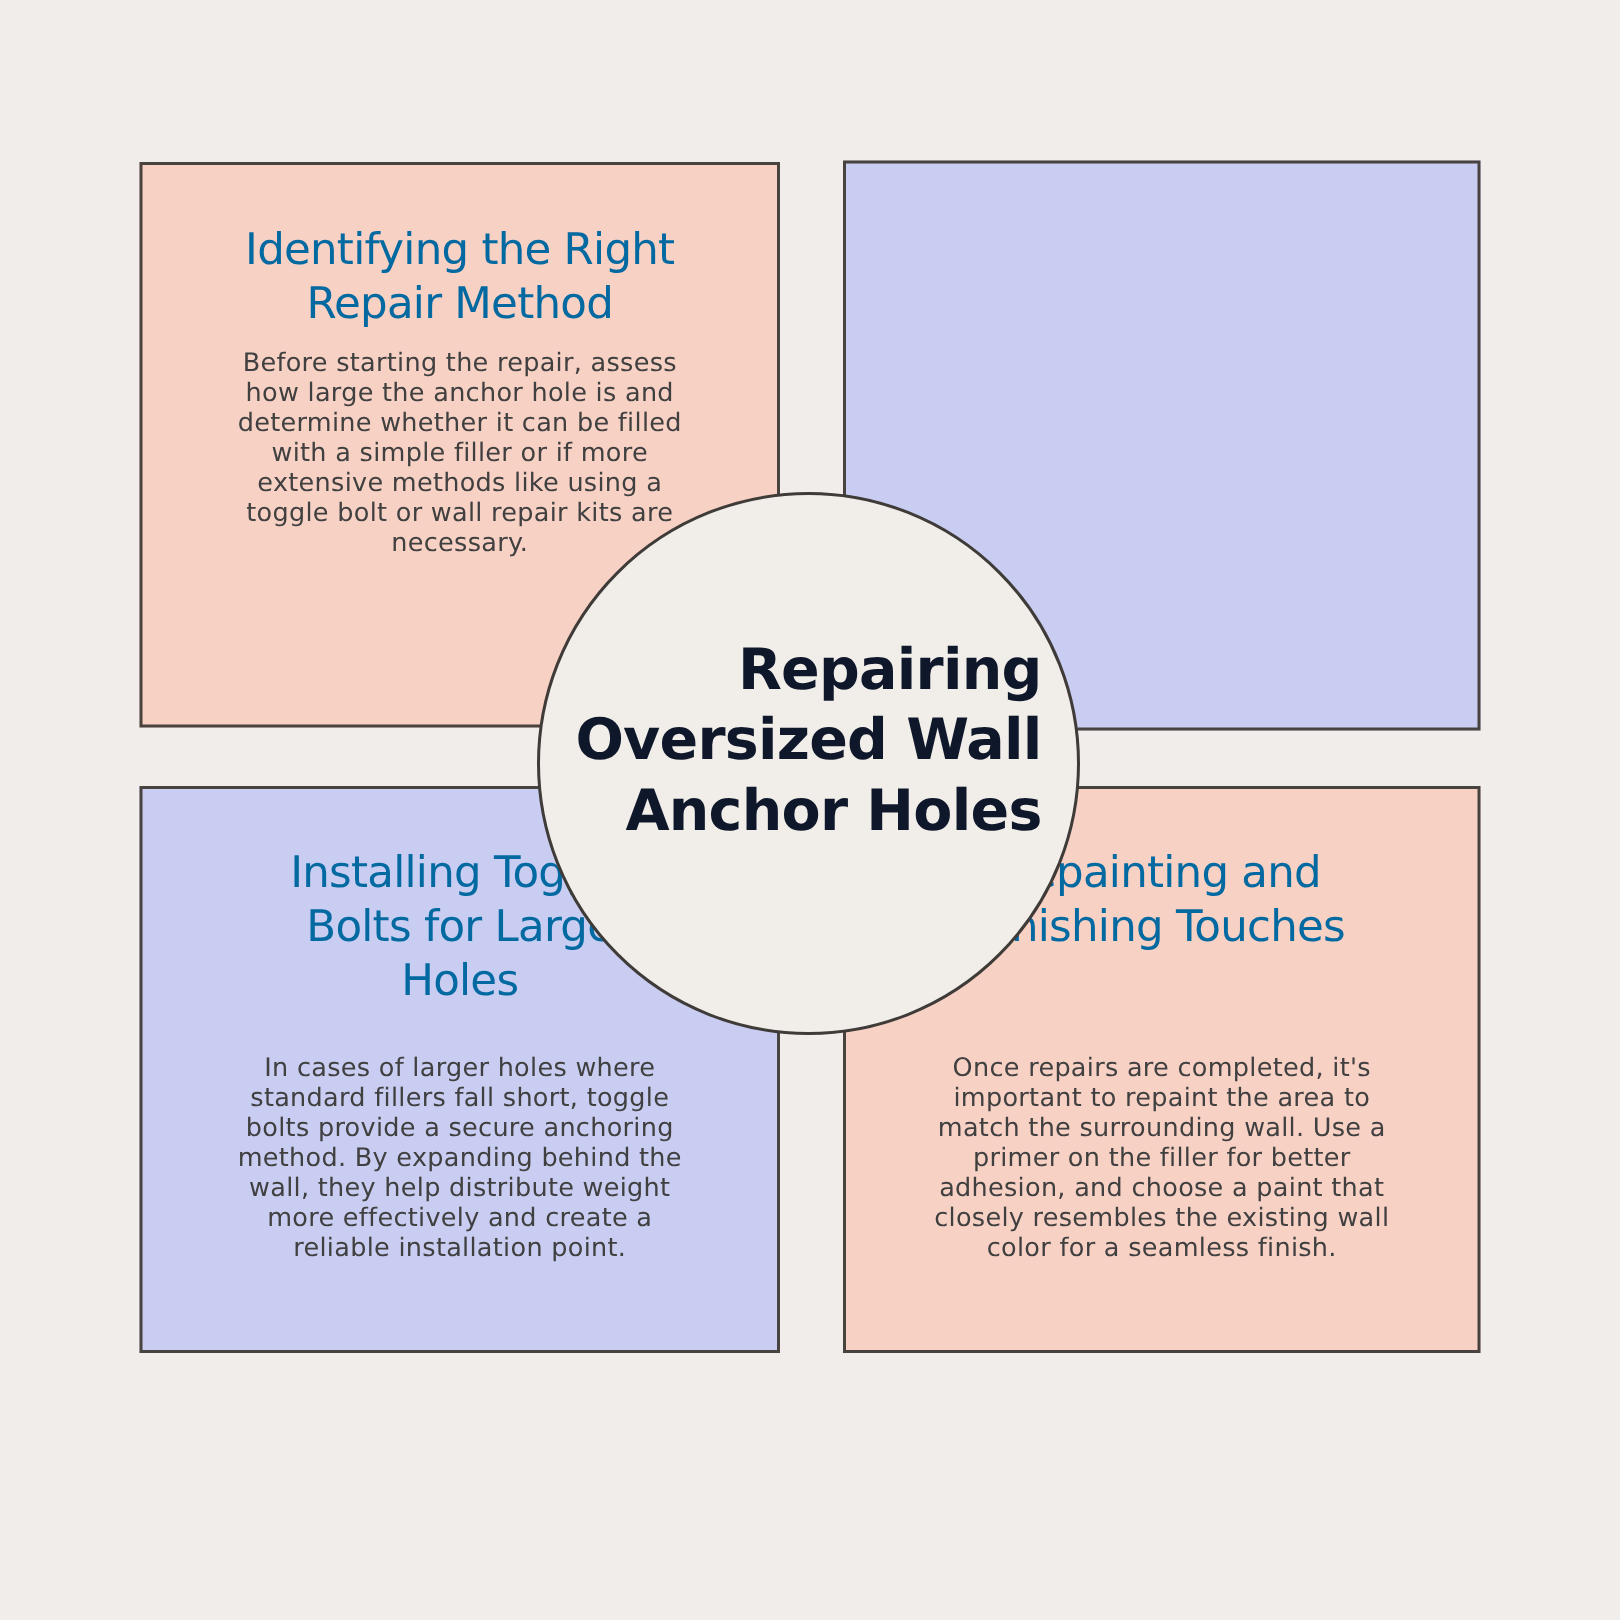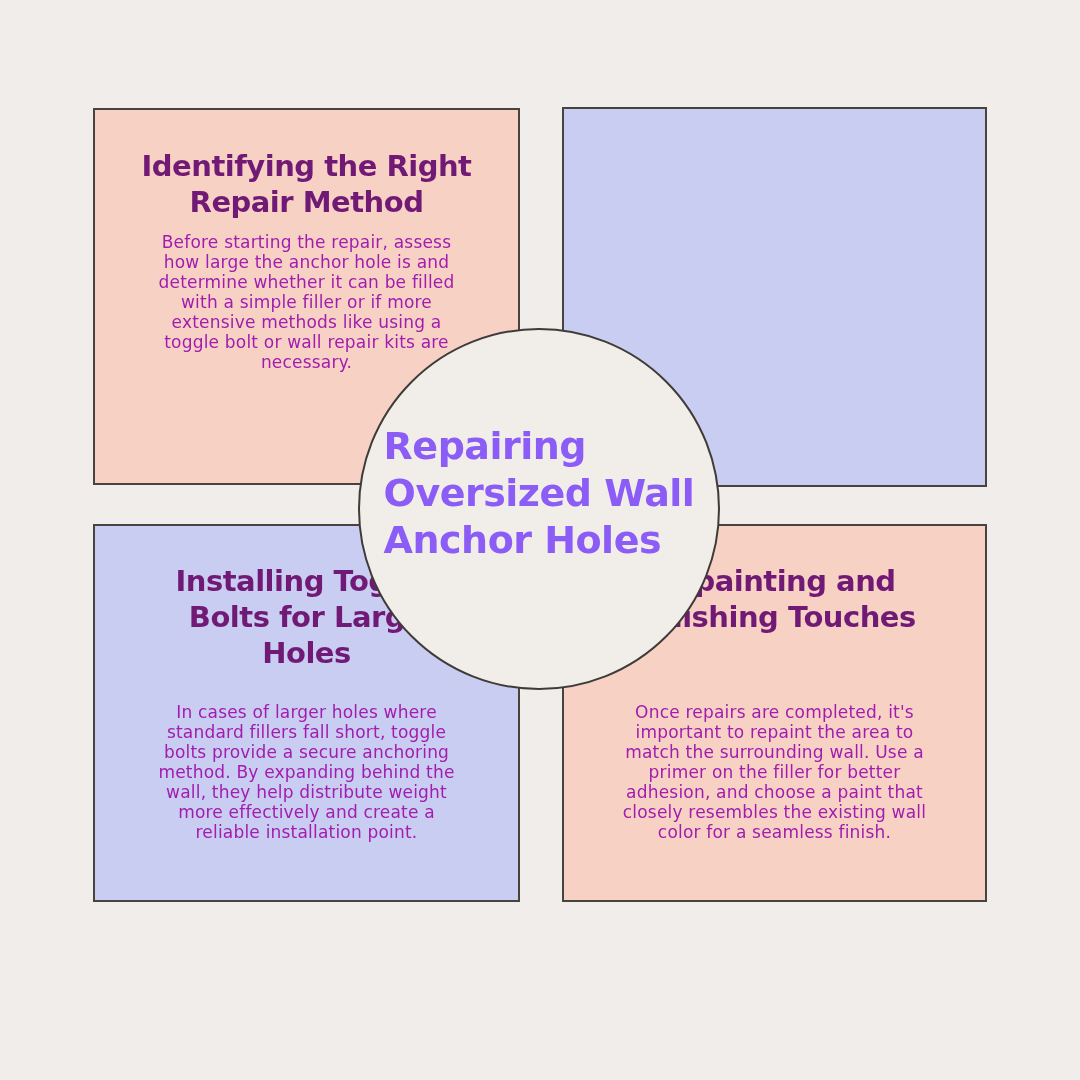--- a/index.html
+++ b/index.html
@@ -23,42 +23,42 @@
   }
   .card.pink { background: #f8d1c5; }
   .card.lavender { background: #c9cdf1; }
   .card.tl { left: 93px;  top: 108px; width: 427px; height: 377px; }
   .card.tr { left: 562px; top: 107px; width: 425px; height: 380px; }
   .card.bl { left: 93px;  top: 524px; width: 427px; height: 378px; }
   .card.br { left: 562px; top: 524px; width: 425px; height: 378px; }
 
   .card-title {
     margin: 0 auto;
-    font-weight: bold;
+    font-weight: normal;
     font-size: 29px;
     line-height: 36px;
     letter-spacing: -0.5px;
-    color: #701a75;
+    color: #0369a1;
     white-space: pre-line;
   }
   .card.tl .card-title, .card.tr .card-title {
     margin-top: 38px;
     min-height: 76px;
   }
   .card.bl .card-title, .card.br .card-title {
     margin-top: 37px;
     min-height: 131px;
   }
   .card-body {
     margin: 8px auto 0;
     max-width: 400px;
     font-size: 17px;
     line-height: 20px;
     letter-spacing: 0.2px;
-    color: #a21caf;
+    color: #404040;
     white-space: pre-line;
   }
 
   .circle {
     position: absolute;
     left: 358px;
     top: 328px;
     width: 362px;
     height: 362px;
     box-sizing: border-box;
@@ -69,22 +69,22 @@
     align-items: center;
     justify-content: center;
   }
   .circle-title {
     margin: 0;
     transform: translateY(-16px);
     font-weight: bold;
     font-size: 38px;
     line-height: 47px;
     letter-spacing: -0.5px;
-    text-align: left;
-    color: #8b5cf6;
+    text-align: right;
+    color: #0f172a;
     white-space: pre-line;
   }
 </style>
 </head>
 <body>
 
 <div class="canvas">
 
   <section class="card pink tl">
     <h2 class="card-title">Identifying the Right

